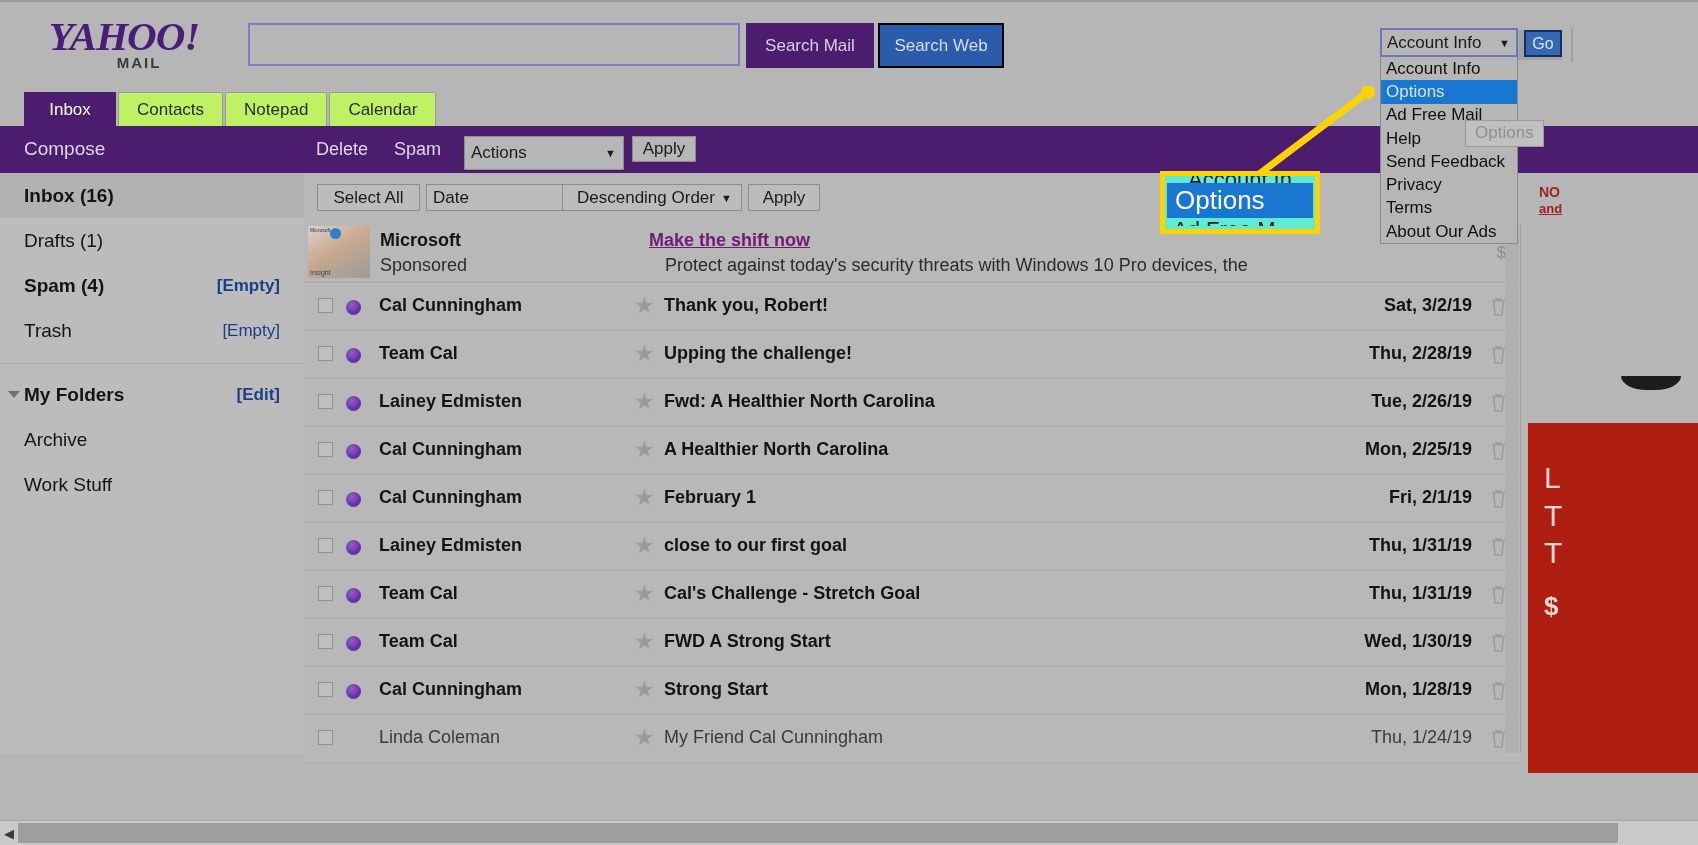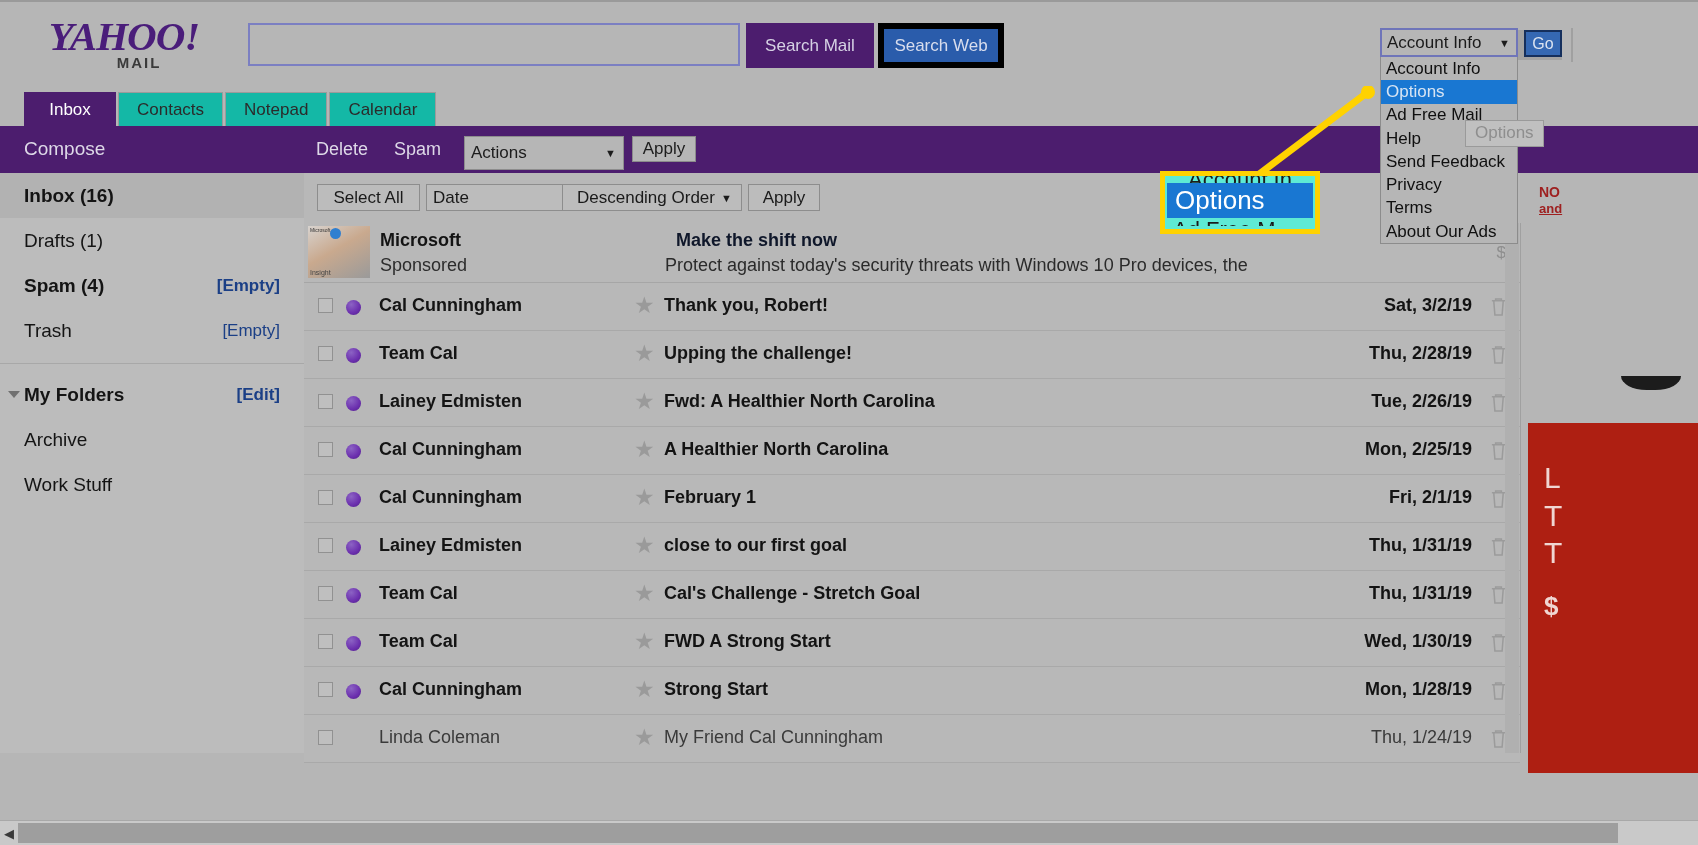--- a/index.html
+++ b/index.html
@@ -80,21 +80,21 @@
     font-family: "Liberation Sans", sans-serif;
   }
   .btn-searchweb {
     position: absolute;
     left: 878px;
     top: 21px;
     width: 126px;
     height: 45px;
     background: #2a5cab;
     color: #d8dded;
-    border: 6px solid #000000;
+    border: 2px solid #000000;
     box-sizing: border-box;
     font-size: 17px;
     cursor: pointer;
     font-family: "Liberation Sans", sans-serif;
   }
   .redacted-user {
     position: absolute;
     left: 1464px;
     top: 28px;
     width: 98px;
@@ -187,21 +187,21 @@
     position: absolute;
     top: 92px;
     left: 24px;
     display: flex;
     gap: 0;
     z-index: 5;
   }
   .tab {
     height: 34px;
     min-width: 92px;
-    background: #14b8a6;
+    background: #bef264;
     border: 1px solid #9b9b9b;
     border-bottom: none;
     display: flex;
     align-items: center;
     justify-content: center;
     font-size: 17px;
     color: #2b2b2b;
     padding: 0 18px;
     box-sizing: border-box;
     cursor: pointer;
@@ -450,25 +450,26 @@
   }
   .ad-sponsored {
     position: absolute;
     left: 76px;
     top: 32px;
     font-size: 18px;
     color: #2c2c2c;
   }
   .ad-title {
     position: absolute;
-    left: 372px;
+    left: 345px;
     top: 7px;
     font-size: 18px;
     font-weight: bold;
-    color: #0f172a;
+    color: #701a75;
+    text-decoration: underline;
   }
   .ad-desc {
     position: absolute;
     left: 361px;
     top: 32px;
     font-size: 18px;
     color: #2b2b2b;
   }
   .ad-dollar {
     position: absolute;

